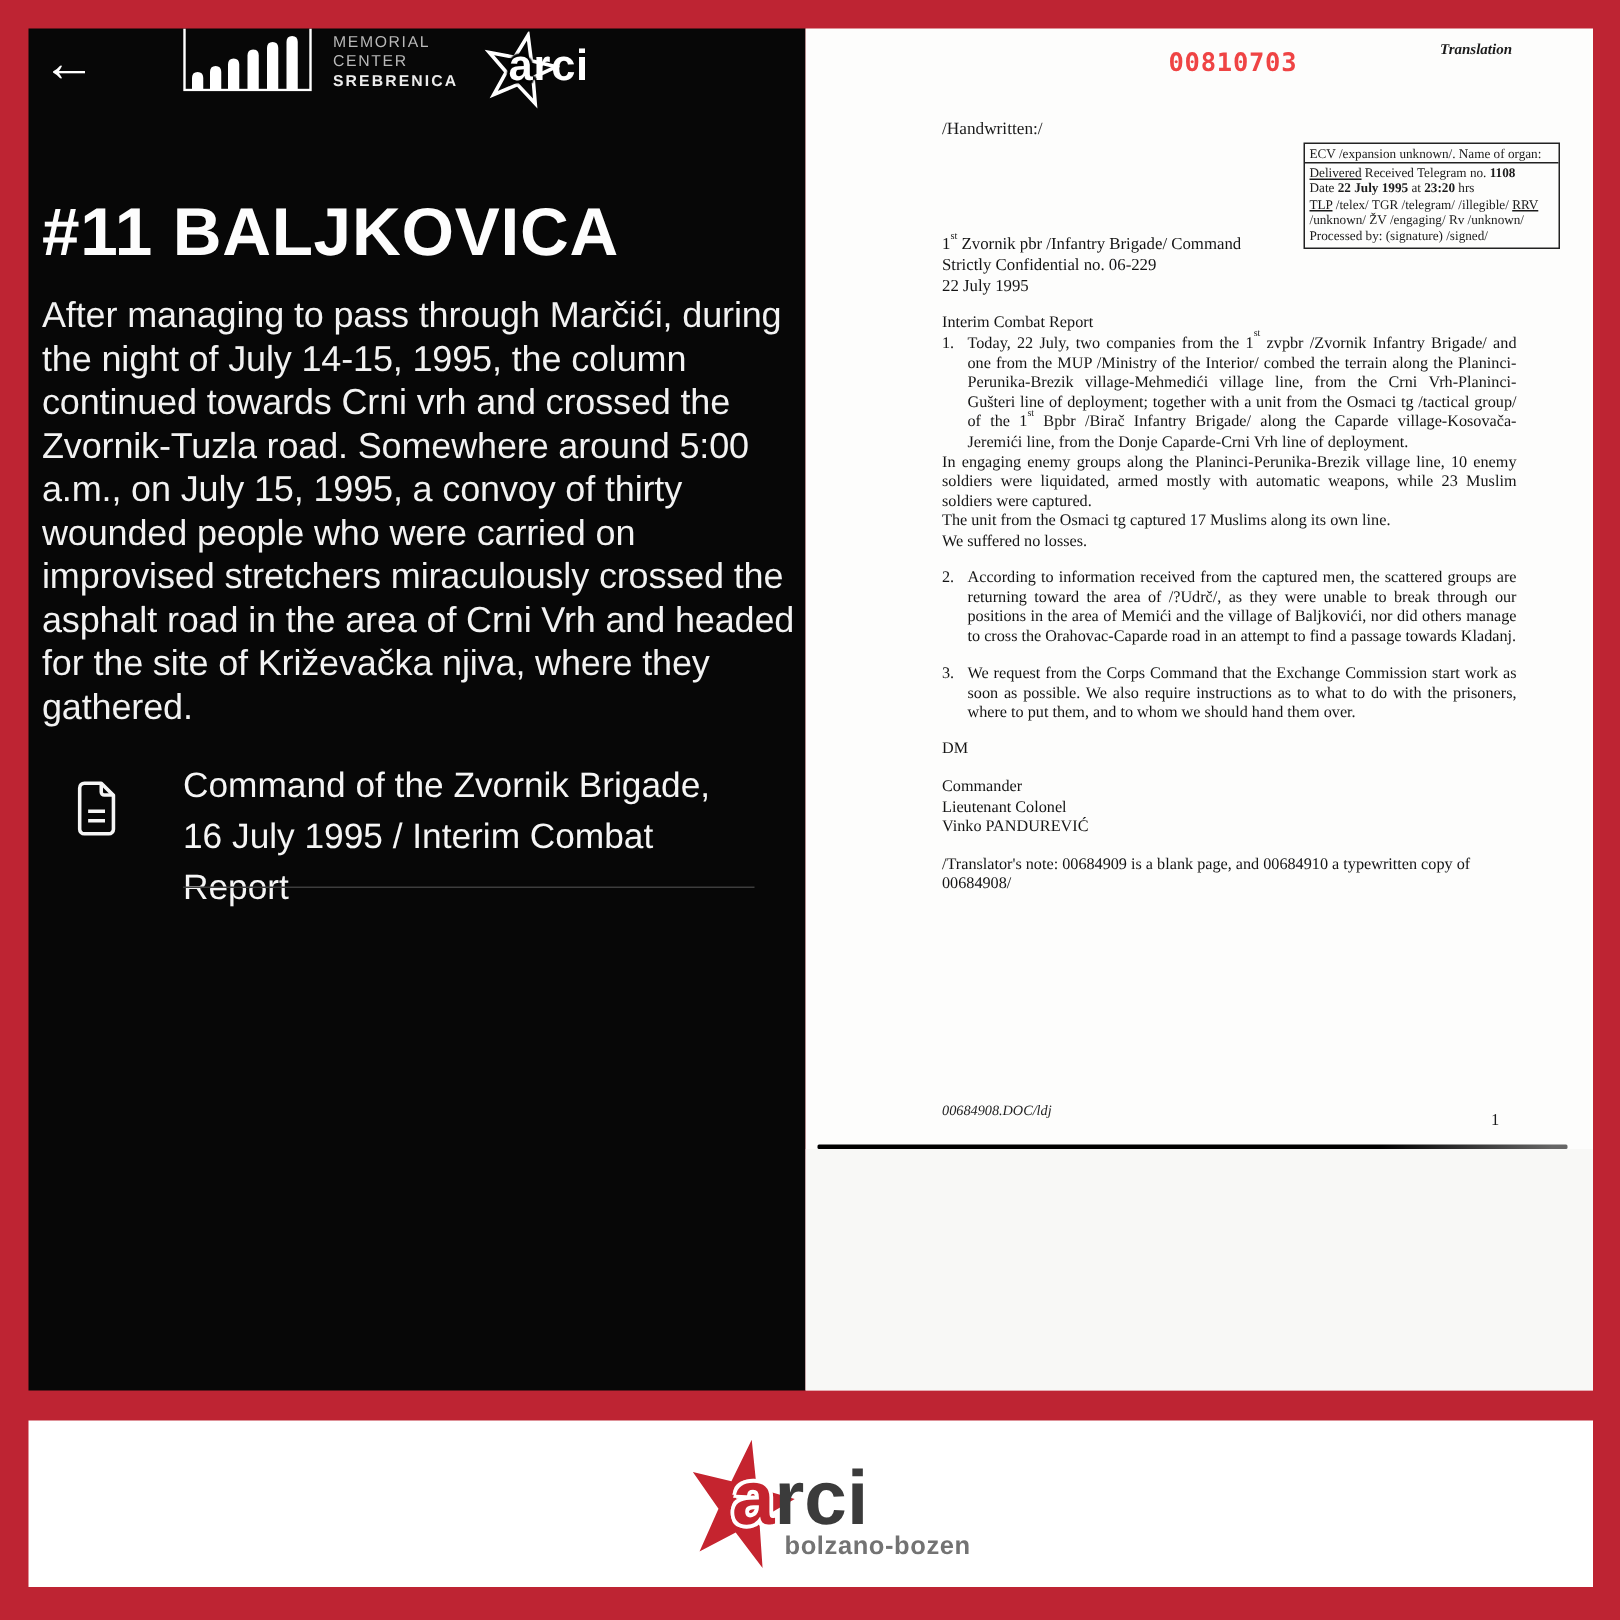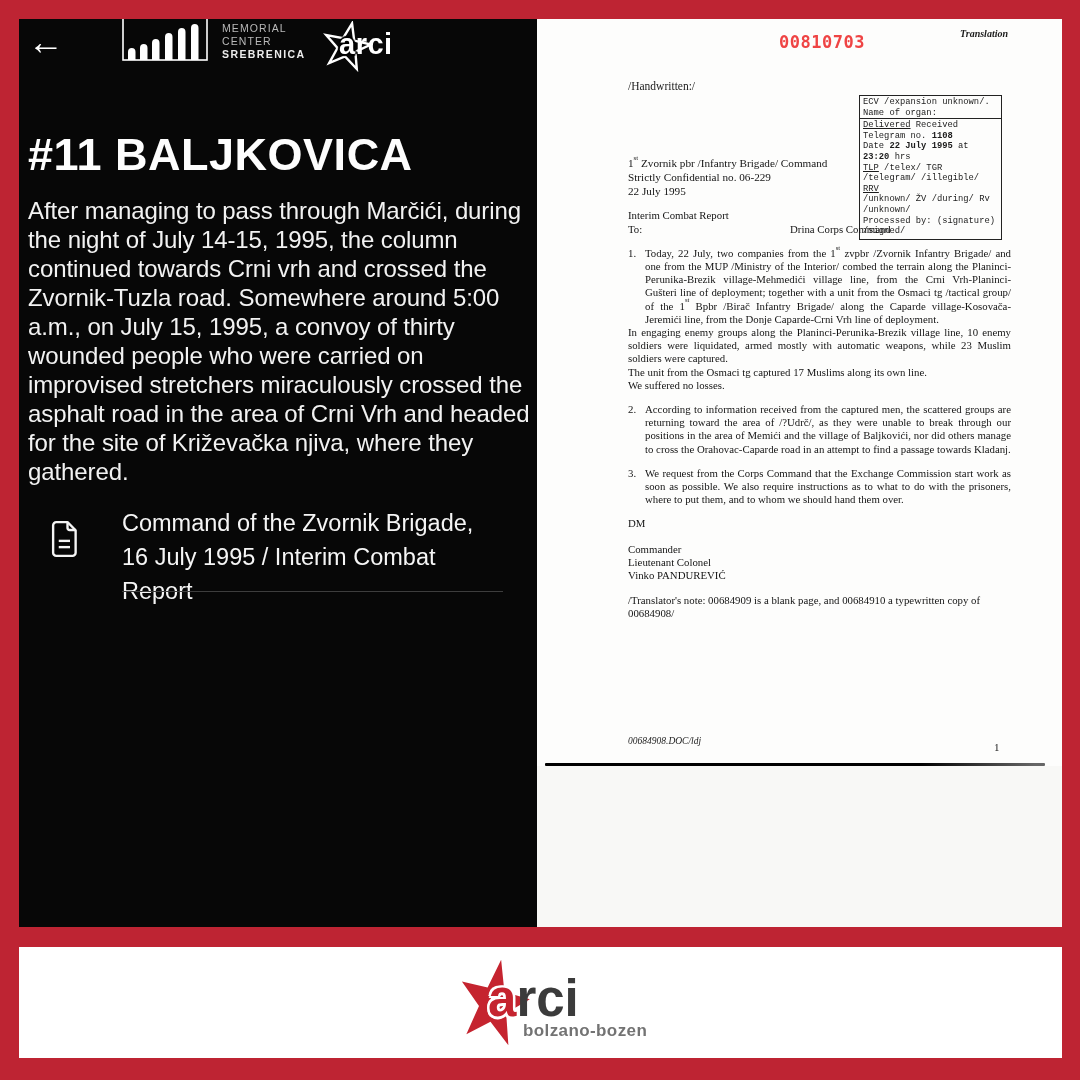--- a/index.html
+++ b/index.html
@@ -24,21 +24,21 @@
   .source-row { position:absolute; left:31px; top:487px; width:470px; }
   .doc-icon { position:absolute; left:0; top:13px; }
   .source-caption { position:absolute; left:72px; top:0; width:382px; font-size:23.5px; line-height:34px; color:#f5f5f5; }
   .divider { position:absolute; left:103px; top:572px; width:381px; height:1px; background:#3d3d3d; }
 
   
   .doc-panel { position:relative; width:525px; height:908px; background:#fdfdfc; overflow:hidden; color:#1b1b1b; font-family:"Liberation Serif", serif; }
   .translation { position:absolute; right:54px; top:9px; font-size:10px; font-style:italic; font-weight:bold;margin-left:16px; }
   .stamp { position:absolute; left:242px; top:13px; font-family:"DejaVu Sans Mono", monospace; font-weight:bold; font-size:17px; letter-spacing:0.5px; color:#ef4444; }
   .handwritten { position:absolute; left:91px; top:61px; font-size:11.5px; }
-  .receipt-box { position:absolute; left:322px; top:76px; width:143px; border:1.2px solid #222; font-size:8.8px; line-height:10.6px;font-family:Liberation Mono, monospace; }
+  .receipt-box { position:absolute; left:332px; top:76px; width:171px; border:1.2px solid #222; font-size:8.8px; line-height:10.6px; }
   .receipt-box .rb-l1 { border-bottom:1px solid #222; padding:1px 3px 0 3px; }
   .receipt-box .rb-body { padding:1px 3px 2px 3px; }
   .u { text-decoration:underline; }
   .b { font-weight:bold;margin-top:26px; }
   .doc-content { position:absolute; left:91px; top:138px; width:383px; font-size:10.8px; line-height:13.2px; color:#141414; }
   .doc-header { font-size:11.2px; line-height:13.8px; margin-bottom:11px; }
   sup { font-size:0.62em; line-height:0; position:relative; top:-0.4em; }
   .to-line { position:relative; margin-bottom:11px; }
   .to-value { position:absolute; left:162px; }
   .doc-item { position:relative; padding-left:17px; text-align:justify; }
@@ -115,37 +115,33 @@
       <div class="translation">Translation</div>
       <div class="stamp">00810703</div>
       <div class="handwritten">/Handwritten:/</div>
 
       <div class="receipt-box">
         <div class="rb-l1">ECV /expansion unknown/. Name of organ:</div>
         <div class="rb-body">
           <div><span class="u">Delivered</span><span> Received Telegram no. </span><span class="b">1108</span></div>
           <div><span>Date </span><span class="b">22 July 1995</span><span> at </span><span class="b">23:20</span><span> hrs</span></div>
           <div><span class="u">TLP</span><span> /telex/ TGR /telegram/ /illegible/ </span><span class="u">RRV</span></div>
-          <div>/unknown/ ŽV /during/ Rv /unknown/</div>
+          <div>/unknown/ ŽV /engaging/ Rv /unknown/</div>
           <div>Processed by: (signature) /signed/</div>
         </div>
       </div>
 
       <div class="doc-content">
         <div class="doc-header">
           <div><span>1</span><sup>st</sup><span> Zvornik pbr /Infantry Brigade/ Command</span></div>
           <div>Strictly Confidential no. 06-229</div>
           <div>22 July 1995</div>
         </div>
 
         <div>Interim Combat Report</div>
-        <div class="to-line">
-          <span>To:</span>
-          <span class="to-value">Drina Corps Command</span>
-        </div>
 
         <div class="doc-item">
           <span class="num">1.</span><span>Today, 22 July, two companies from the 1</span><sup>st</sup><span> zvpbr /Zvornik Infantry Brigade/ and one from the MUP /Ministry of the Interior/ combed the terrain along the Planinci-Perunika-Brezik village-Mehmedići village line, from the Crni Vrh-Planinci- Gušteri line of deployment; together with a unit from the Osmaci tg /tactical group/ of the 1</span><sup>st</sup><span> Bpbr /Birač Infantry Brigade/ along the Caparde village-Kosovača-Jeremići line, from the Donje Caparde-Crni Vrh line of deployment.</span>
         </div>
         <div class="cont">In engaging enemy groups along the Planinci-Perunika-Brezik village line, 10 enemy soldiers were liquidated, armed mostly with automatic weapons, while 23 Muslim soldiers were captured.</div>
         <div class="cont">The unit from the Osmaci tg captured 17 Muslims along its own line.</div>
         <div class="cont">We suffered no losses.</div>
 
         <div class="doc-item gap">
           <span class="num">2.</span><span>According to information received from the captured men, the scattered groups are returning toward the area of /?Udrč/, as they were unable to break through our positions in the area of Memići and the village of Baljkovići, nor did others manage to cross the Orahovac-Caparde road in an attempt to find a passage towards Kladanj.</span>

